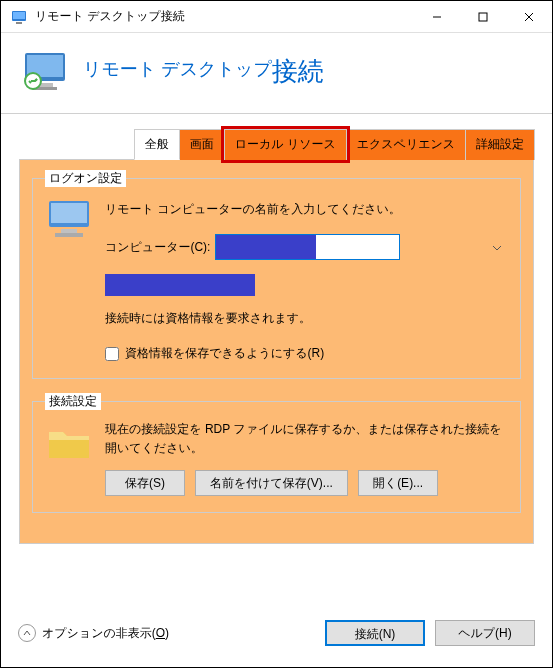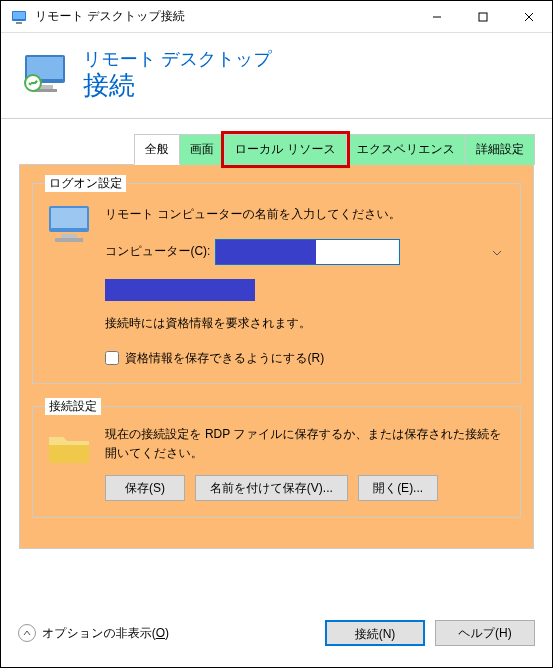--- a/index.html
+++ b/index.html
@@ -33,34 +33,34 @@
     .header {
       padding: 14px 20px 18px 20px;
       border-bottom: 1px solid #d0d0d0;
       display: flex;
       align-items: center;
       gap: 14px;
     }
     .header-icon {
       width: 48px; height: 48px;
     }
-    .header-text { display: flex; flex-direction: column; justify-content: center; }
+    .header-text { display: flex; flex-direction: row; justify-content: center; }
     .header-line1 { font-size: 18px; color: #0066cc; font-weight: 400; }
     .header-line2 { font-size: 26px; color: #0066cc; font-weight: 400; line-height: 1.1; }
     .tabs {
       display: flex;
       margin: 14px 18px 0 18px;
       position: relative;
       justify-content: flex-end;
     }
     .tab {
       padding: 6px 10px;
       border: 1px solid #ccc;
       border-bottom: none;
-      background: #86efac;
+      background: #f97316;
       font-size: 12px;
       position: relative;
       top: 1px;
       margin-right: -1px;
     }
     .tab.active {
       background: #fff;
       z-index: 2;
       border-bottom: 1px solid #fff;
     }

